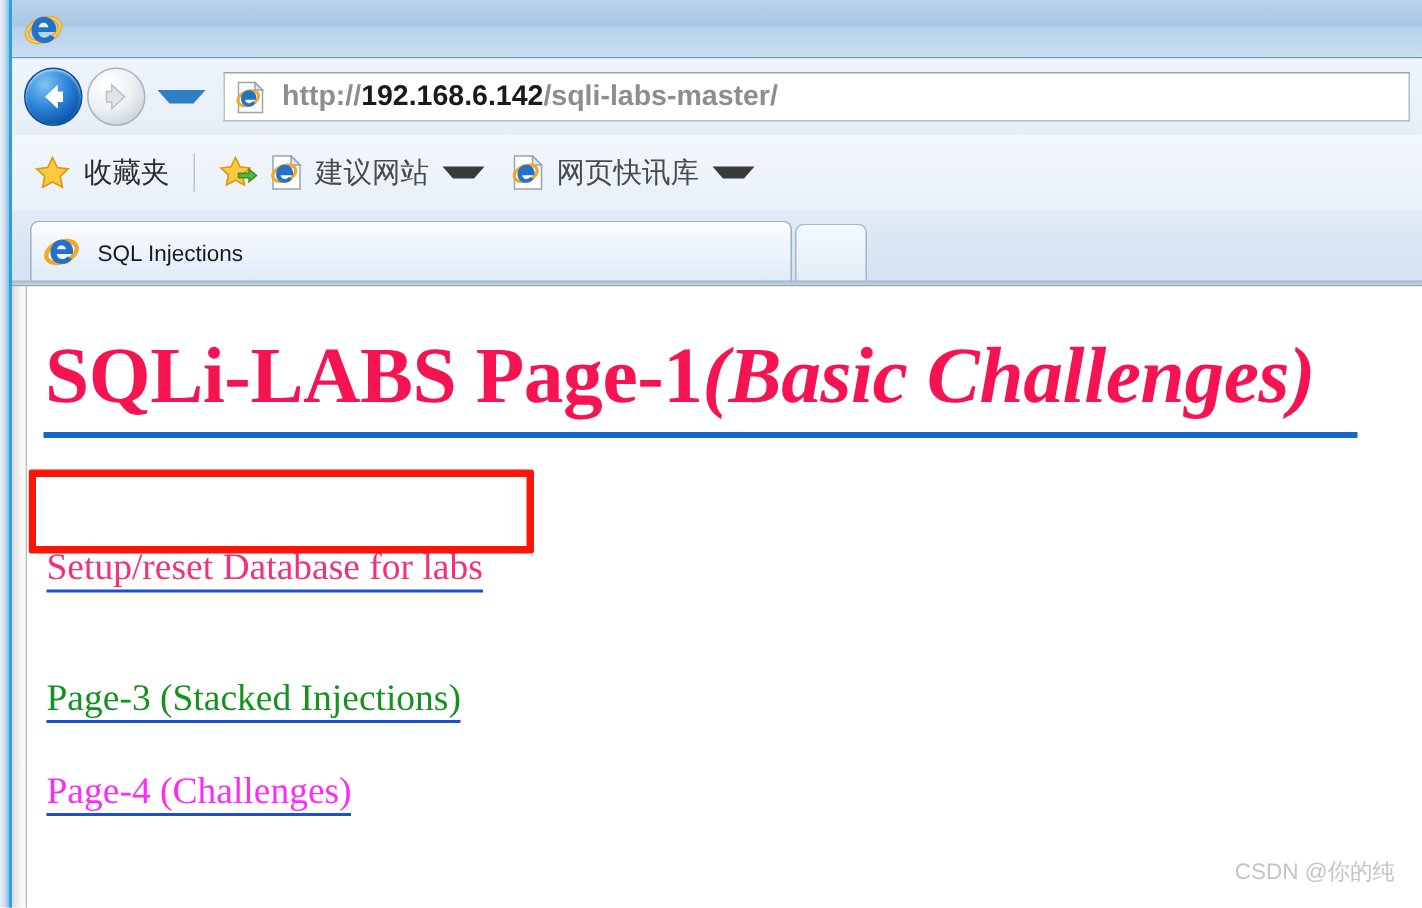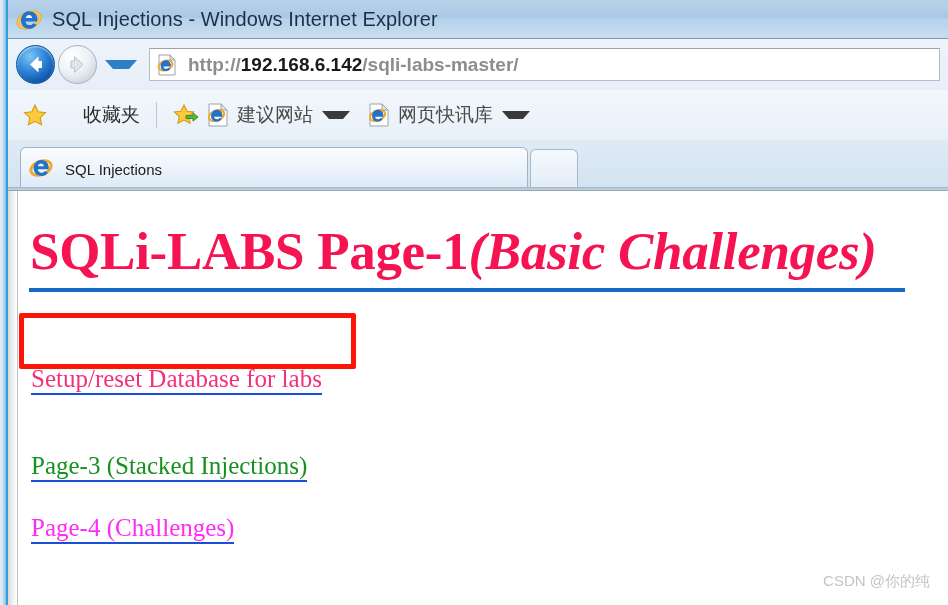--- a/index.html
+++ b/index.html
@@ -307,21 +307,20 @@
   <div id="title-bar">
     <div class="title-inner">
       <span class="ie-logo">
         <svg width="26" height="26" viewBox="0 0 26 26">
           <ellipse cx="13" cy="13" rx="11.5" ry="7.2" transform="rotate(-22 13 13)" fill="none" stroke="#f0a92a" stroke-width="3.2"></ellipse>
           <ellipse cx="13" cy="13" rx="11.5" ry="7.2" transform="rotate(-22 13 13)" fill="none" stroke="#f7d56b" stroke-width="1.1"></ellipse>
           <path d="M13 4.2c4.8 0 8.4 3.4 8.4 8 0 .8-.1 1.5-.3 2.2h-11.6c.25 2.3 1.9 3.7 4.1 3.7 1.7 0 2.9-.7 3.6-1.9l3.3 1.6c-1.3 2.4-3.8 3.9-7 3.9-4.9 0-8.5-3.5-8.5-8.3S8.2 4.2 13 4.2z" fill="#2472c8"></path>
           <path d="M9.7 11.1h6.6c-.3-1.9-1.7-3-3.3-3s-3 1.1-3.3 3z" fill="#e8f1fa"></path>
         </svg>
       </span>
-      <span class="title-text">SQL Injections - Windows Internet Explorer</span>
     </div>
   </div>
 
   <div id="nav-bar">
     <div class="nav-back">
       <svg class="arrow-svg" width="37" height="37" viewBox="0 0 37 37">
         <path d="M21.5 10.5 L13 18.5 L21.5 26.5 L21.5 22 L25 22 L25 15 L21.5 15 Z" fill="#ffffff"></path>
       </svg>
     </div>
     <div class="nav-fwd">
@@ -338,21 +337,21 @@
           <path d="M13 1 v5 h5 z" fill="#dfe6ec" stroke="#9aa3ab" stroke-width="1"></path>
           <ellipse cx="8.5" cy="11.5" rx="7.2" ry="4.6" transform="rotate(-22 8.5 11.5)" fill="none" stroke="#f0a92a" stroke-width="2"></ellipse>
           <path d="M8.6 6.2c3 0 5.3 2.1 5.3 5 0 .5-.05.9-.15 1.35H6.4c.16 1.45 1.2 2.3 2.6 2.3 1.05 0 1.8-.45 2.25-1.2l2.05 1c-.8 1.5-2.35 2.45-4.35 2.45-3.05 0-5.3-2.2-5.3-5.2s2.3-5.7 5-5.7z" fill="#2472c8"></path>
         </svg>
       </span>
       <span class="url-text"><span>http://</span><span class="host">192.168.6.142</span><span>/sqli-labs-master/</span></span>
     </div>
   </div>
 
   <div id="favorites-bar">
-    <div class="fav-item" style="margin-left:10px;gap:27px;">
+    <div class="fav-item" style="margin-left:10px;">
       <span class="star-icon">
         <svg width="26" height="26" viewBox="0 0 26 26">
           <path d="M13 3 L16.2 9.7 L23.5 10.6 L18.2 15.6 L19.6 22.8 L13 19.3 L6.4 22.8 L7.8 15.6 L2.5 10.6 L9.8 9.7 Z" fill="#fdc93f" stroke="#d79a12" stroke-width="1.1"></path>
         </svg>
       </span>
       <span class="fav-label dark">收藏夹</span>
     </div>
 
     <div class="fav-sep"></div>
 

